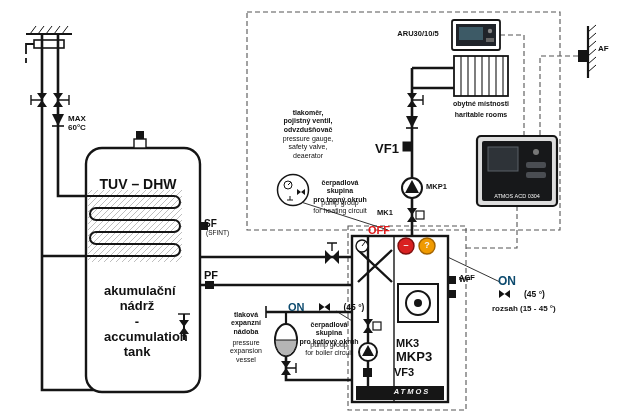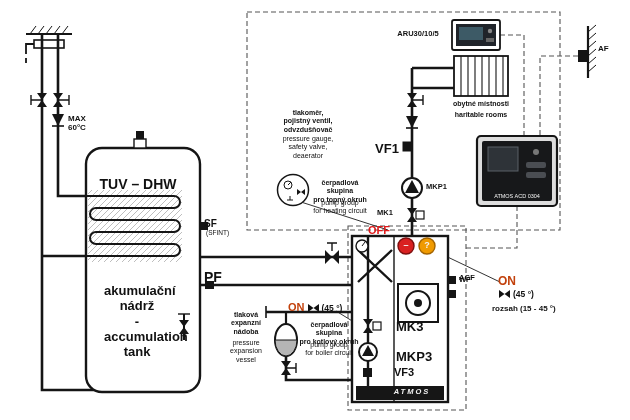--- a/index.html
+++ b/index.html
@@ -3,25 +3,25 @@
 <meta charset="utf-8">
 <style>
   html,body{margin:0;padding:0;background:#fff}
   .stage{position:relative;width:630px;height:420px;background:#fff;
          font-family:"Liberation Sans",sans-serif;color:#111;overflow:hidden}
   svg.art{position:absolute;left:0;top:0}
   .lbl{position:absolute;white-space:pre-line;line-height:1.18}
   .b{font-weight:700}
   .c{text-align:center}
   .r{text-align:center}
-  .green{color:#c2410c}
+  .green{color:#0c4a6e}
   .red{color:#e01b1b}
   .white{color:#f2f2f2}
   .it{font-style:italic}
-  .row{position:absolute;display:flex;align-items:flex-end;gap:2px;white-space:nowrap}
+  .row{position:absolute;display:flex;align-items:center;gap:13px;white-space:nowrap}
 </style>
 </head>
 <body>
 
 <div class="stage">
 
 <svg class="art" width="630" height="420" viewBox="0 0 630 420">
   <defs>
     <pattern id="coilhatch" width="6" height="6" patternUnits="userSpaceOnUse">
       <path d="M0,6 L6,0" stroke="#555" stroke-width="0.7"></path>
@@ -169,21 +169,21 @@
 <div class="lbl b" style="left:68px;top:114px;font-size:8px">MAX
 60°C</div>
 <div class="lbl b c" style="left:98px;top:176px;width:80px;font-size:14px">TUV – DHW</div>
 <div class="lbl b c" style="left:104px;top:283px;width:66px;font-size:13px">akumulační
 nádrž
 -
 accumulation
 tank</div>
 <div class="lbl b" style="left:204px;top:218px;font-size:10px">SF</div>
 <div class="lbl" style="left:206px;top:229px;font-size:6.5px">(SFINT)</div>
-<div class="lbl b" style="left:204px;top:269px;font-size:14px">PF</div>
+<div class="lbl b" style="left:204px;top:269px;font-size:11px">PF</div>
 
 <div class="lbl b r" style="left:389px;top:30px;width:58px;font-size:7.5px">ARU30/10/5</div>
 <div class="lbl b c" style="left:448px;top:100px;width:66px;font-size:7px">obytné místnosti</div>
 <div class="lbl b c" style="left:448px;top:111px;width:66px;font-size:7px">haritable rooms</div>
 <div class="lbl b" style="left:598px;top:44px;font-size:8px">AF</div>
 
 <div class="lbl b r" style="left:374px;top:141px;width:26px;font-size:13px">VF1</div>
 <div class="lbl b" style="left:426px;top:183px;font-size:7.5px">MKP1</div>
 <div class="lbl b r" style="left:372px;top:209px;width:26px;font-size:7.5px">MK1</div>
 
@@ -228,19 +228,19 @@
   <svg width="13" height="10" viewBox="0 0 13 10">
         <path d="M1,1 L6.5,5 L1,9 Z M12,1 L6.5,5 L12,9 Z" fill="#111"></path>
       </svg>
   <span class="b" style="font-size:8.5px">(45 °)</span>
 </div>
 <div class="lbl b c" style="left:298px;top:321px;width:62px;font-size:7px">čerpadlová skupina
 pro kotlový okruh</div>
 <div class="lbl c" style="left:298px;top:341px;width:62px;font-size:7px">pump group
 for boiler circuit</div>
 
-<div class="lbl b" style="left:396px;top:319px;font-size:13px">MK3</div>
+<div class="lbl b" style="left:396px;top:337px;font-size:11px">MK3</div>
 <div class="lbl b" style="left:396px;top:349px;font-size:13px">MKP3</div>
 <div class="lbl b" style="left:394px;top:366px;font-size:11px">VF3</div>
 
 <div class="lbl b c it white" style="left:356px;top:388px;width:112px;font-size:7.5px;letter-spacing:2px">ATMOS</div>
 
 </div>
 
 </body></html>

